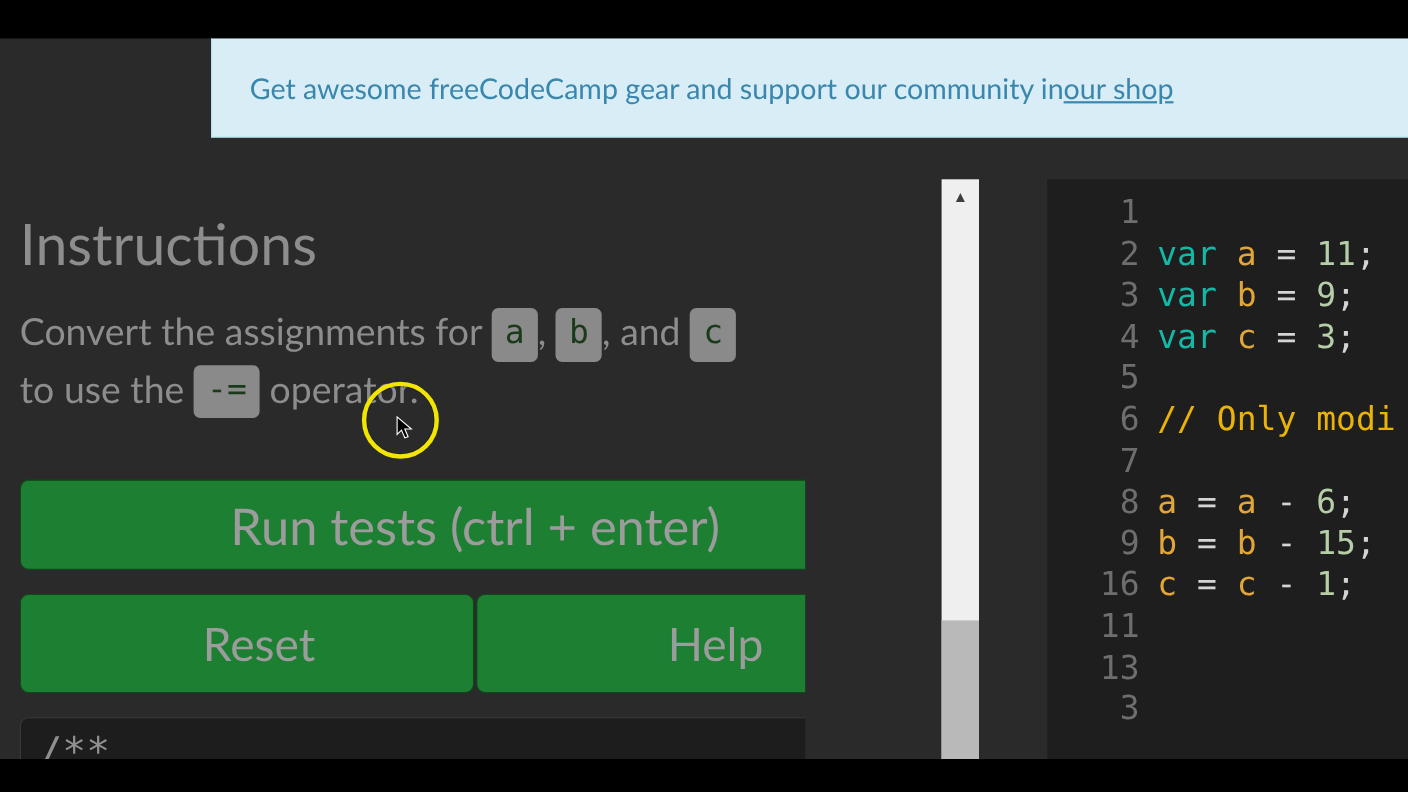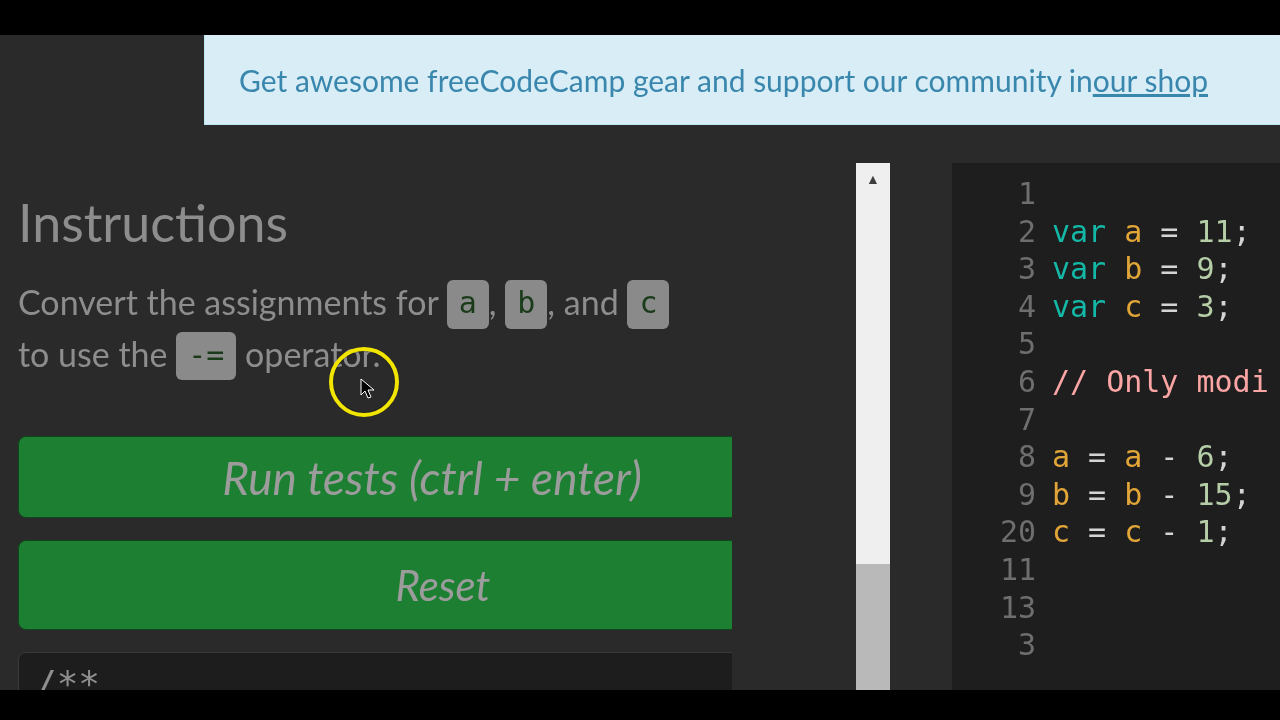--- a/index.html
+++ b/index.html
@@ -12,28 +12,28 @@
   }
   .letterbox-top { height: 35px; background: #000; }
   .letterbox-bottom { position: absolute; left:0; right:0; bottom:0; height: 30px; background:#000; z-index:20; }
   .app {
     position: absolute;
     left: 0; right: 0; top: 35px; bottom: 30px;
     background: #2a2a2a;
   }
   .banner {
     position: absolute;
-    top: 0; left: 204px; right: 0;
+    top: 0; left: 192px; right: 0;
     height: 90px;
     background: #d9edf7;
     color: #3a87ad;
     border: 1px solid #bce8f1;
     border-right: none;
     border-top: none;
-    font-size: 30px;
+    font-size: 26px;
     display: flex;
     align-items: center;
     padding-left: 34px;
     white-space: nowrap;
     overflow: hidden;
   }
   .banner a {
     color: #3a87ad;
     text-decoration: underline;
   }
@@ -78,21 +78,20 @@
     background: #1d7f31;
     border: 1px solid #10481c;
     color: #9c9c9c;
     border-radius: 8px;
     display: flex;
     align-items: center;
     justify-content: center;
     font-size: 42px;
     cursor: pointer;
     user-select: none;
-    font-style: italic;
   }
   .btn-primary {
     width: 828px;
     height: 82px;
     margin-bottom: 22px;
     font-size: 46px;
   }
   .btn-group { display: flex; gap: 2px; width: 828px; }
   .btn-small { flex: 1; height: 90px; padding-left: 22px; }
   .test-output {
@@ -149,21 +148,21 @@
   }
   .gutter div, .code-lines div { height: 37.6px; }
   .code-lines {
     position: absolute;
     left: 100px; top: 12px;
   }
   .tok-kw { color: #14b8a6; }
   .tok-var { color: #e2a638; }
   .tok-num { color: #b5cea8; }
   .tok-op, .tok-punc { color: #d4d4d4; }
-  .tok-comment { color: #fca5a5; }
+  .tok-comment { color: #eab308; }
   .cursor-ring {
     position: absolute;
     width: 70px; height: 70px;
     border: 4px solid #f2e500;
     border-radius: 50%;
     box-shadow: 0 0 0 1px rgba(0,0,0,0.2) inset;
     pointer-events: none;
     z-index: 50;
   }
   .cursor-arrow {
@@ -192,33 +191,34 @@
       <h2 class="instructions-title">Instructions</h2>
 
       <p class="instructions-body">
         <span>Convert the assignments for </span><span class="code-chip">a</span><span>, </span><span class="code-chip">b</span><span>, and </span><span class="code-chip">c</span><span> to use the </span><span class="code-chip">-=</span><span> operator.</span>
       </p>
 
       <div class="btn-row">
         <div class="btn btn-primary">Run tests (ctrl + enter)</div>
         <div class="btn-group">
           <div class="btn btn-small">Reset</div>
+          <div class="btn btn-small">Help</div>
         </div>
         <div class="test-output">/**</div>
       </div>
     </div>
   </div>
 
   <div class="scrollbar">
     <div class="scroll-up">▲</div>
     <div class="scroll-thumb"></div>
   </div>
 
   <div class="editor">
-    <div class="gutter" id="gutter"><div>1</div><div>2</div><div>3</div><div>4</div><div>5</div><div>6</div><div>7</div><div>8</div><div>9</div><div>20</div><div>11</div><div>13</div><div>3</div></div>
+    <div class="gutter" id="gutter"><div>1</div><div>2</div><div>3</div><div>4</div><div>5</div><div>6</div><div>7</div><div>8</div><div>9</div><div>16</div><div>11</div><div>13</div><div>3</div></div>
     <div class="code-lines" id="code-lines"><div>&nbsp;</div><div><span class="tok-kw">var </span><span class="tok-var">a</span><span class="tok-op"> = </span><span class="tok-num">11</span><span class="tok-punc">;</span></div><div><span class="tok-kw">var </span><span class="tok-var">b</span><span class="tok-op"> = </span><span class="tok-num">9</span><span class="tok-punc">;</span></div><div><span class="tok-kw">var </span><span class="tok-var">c</span><span class="tok-op"> = </span><span class="tok-num">3</span><span class="tok-punc">;</span></div><div>&nbsp;</div><div><span class="tok-comment">// Only modi</span></div><div>&nbsp;</div><div><span class="tok-var">a</span><span class="tok-op"> = </span><span class="tok-var">a</span><span class="tok-op"> - </span><span class="tok-num">6</span><span class="tok-punc">;</span></div><div><span class="tok-var">b</span><span class="tok-op"> = </span><span class="tok-var">b</span><span class="tok-op"> - </span><span class="tok-num">15</span><span class="tok-punc">;</span></div><div><span class="tok-var">c</span><span class="tok-op"> = </span><span class="tok-var">c</span><span class="tok-op"> - </span><span class="tok-num">1</span><span class="tok-punc">;</span></div><div>&nbsp;</div><div>&nbsp;</div><div>&nbsp;</div></div>
   </div>
 
 </div>
 <div class="letterbox-bottom"></div>
 
 <div class="cursor-ring" id="cursor-ring" style="left: 329px; top: 347px;"></div>
 <div class="cursor-arrow" id="cursor-arrow" style="left: 362px; top: 380px;">
   <svg width="16" height="22" viewBox="0 0 16 22">
     <path d="M1 1 L1 17 L5 13 L8 20 L11 19 L8 12 L14 12 Z" fill="#000" stroke="#fff" stroke-width="1"></path>

